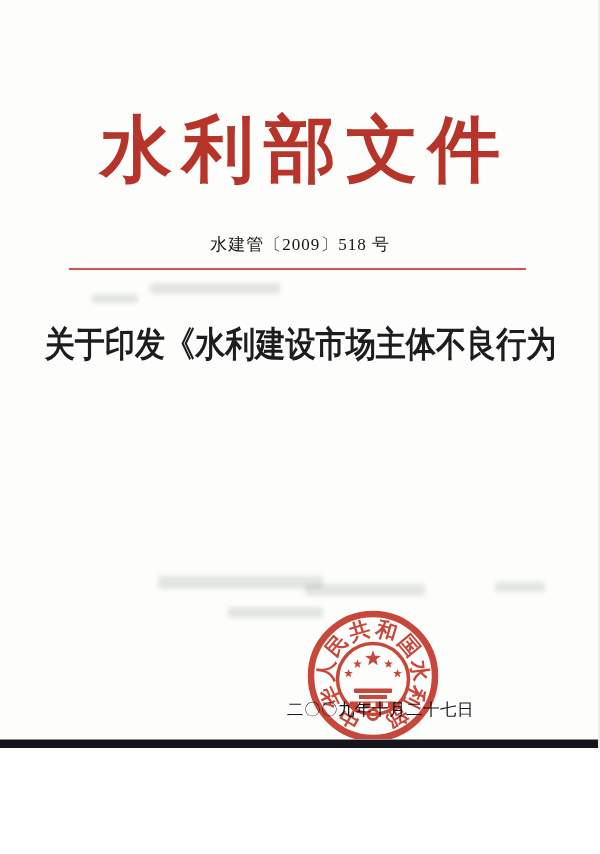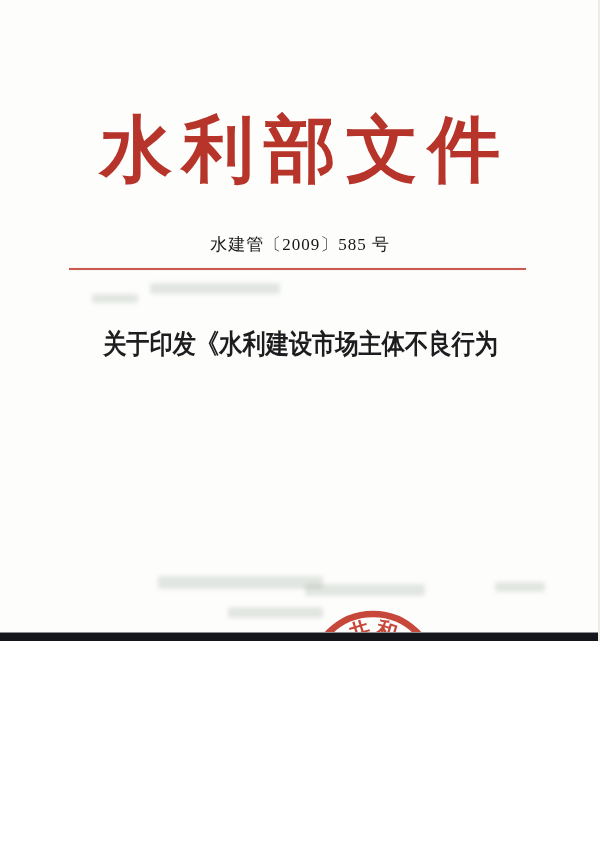--- a/index.html
+++ b/index.html
@@ -6,21 +6,21 @@
     --red-header:#b6342a;
     --red-divider:#c75a51;
     --red-seal:#c5392b;
     --ink:#1d1d1f;
     --page-bg:#fdfdfc;
   }
   *{margin:0;padding:0;box-sizing:border-box;}
   html,body{width:600px;height:854px;overflow:hidden;}
   body{background:#fff;font-family:"Liberation Serif",serif;}
   .page{
-    position:relative;width:600px;height:641px;
+    position:relative;width:600px;height:748px;
     background:var(--page-bg);overflow:hidden;
   }
   
   .header-title{
     position:absolute;top:108px;left:0;width:100%;
     text-align:center;color:var(--red-header);
     font-size:72px;line-height:84px;font-weight:bold;
     letter-spacing:10px;white-space:nowrap;
   }
   .header-title .inner{margin-right:-10px;}
@@ -33,21 +33,21 @@
   
   .red-divider{
     position:absolute;left:69px;top:268px;width:457px;height:2px;
     background:var(--red-divider);
     box-shadow:0 0 1px rgba(199,90,81,.6);
   }
   
   .doc-title{
     position:absolute;top:325px;left:0;width:100%;
     text-align:center;color:var(--ink);
-    font-weight:bold;font-size:27px;line-height:39px;
+    font-weight:bold;font-size:35px;line-height:39px;
   }
   .squeeze{display:inline-block;transform:scaleX(.86);white-space:nowrap;}
   
   .body-block{position:absolute;left:75px;top:428px;width:457px;}
   .body-line{
     width:660px;transform:scaleX(.6924);transform-origin:0 0;
     font-size:20px;line-height:33px;height:33px;
     text-align:justify;text-align-last:justify;
     color:var(--ink);white-space:nowrap;
   }
@@ -91,21 +91,21 @@
 </style>
 </head>
 <body>
 
 <div class="page">
 
   <div class="header-title">
     <span class="inner">水利部文件</span>
   </div>
 
-  <div class="doc-number">水建管〔2009〕585 号</div>
+  <div class="doc-number">水建管〔2009〕518 号</div>
 
   <div class="red-divider"></div>
 
   <div class="doc-title">
     <div><span class="squeeze">关于印发《水利建设市场主体不良行为</span></div>
   </div>
 
 
   <div class="bleed b1"></div>
   <div class="bleed b2"></div>

